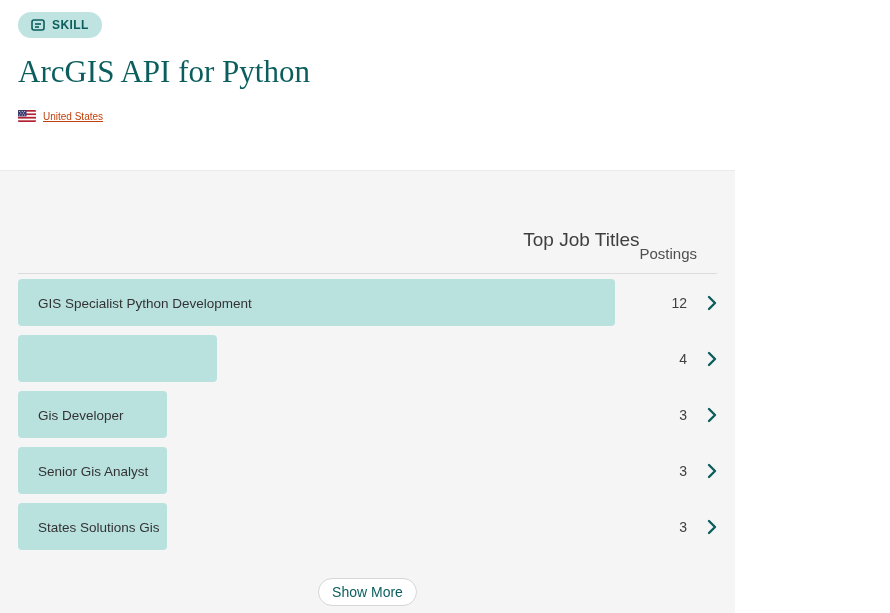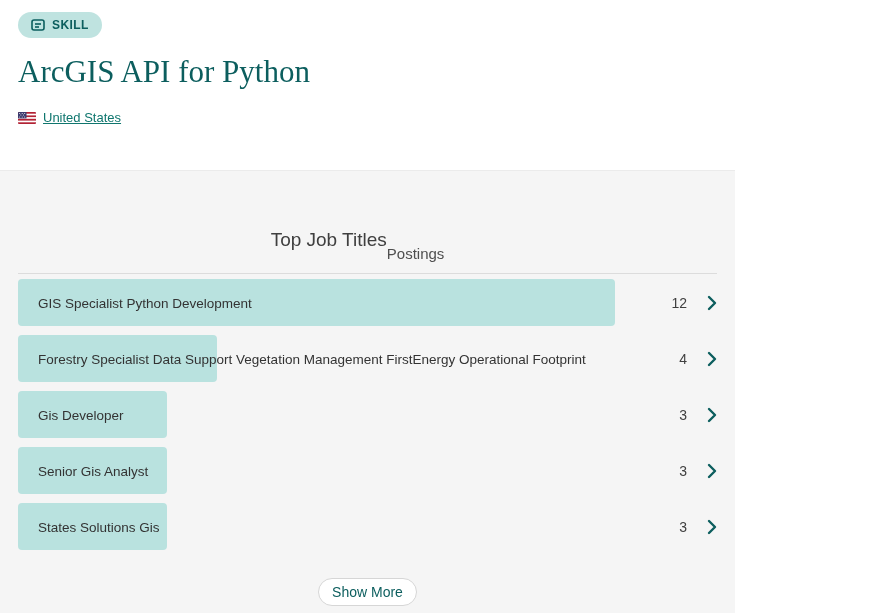--- a/index.html
+++ b/index.html
@@ -22,29 +22,29 @@
     border-radius:15px;padding:6px 13px;
     font-size:12px;font-weight:700;letter-spacing:.4px;
   }
   .skill-badge svg{display:block;}
   .page-title{
     margin:16px 0 0 0;
     font-family:"Liberation Serif", serif;
     font-size:31px;font-weight:500;color:var(--accent);
   }
   .country{margin-top:20px;display:flex;align-items:center;gap:7px;}
-  .country a{color:#0f766e;font-size:13px;text-decoration:underline;cursor:pointer;}
+  .country a{color:#c2410c;font-size:10px;text-decoration:underline;cursor:pointer;}
   .flag{display:block;border-radius:1px;}
   
   .jobs{
     position:absolute;top:170px;left:0;right:0;bottom:0;
     background:var(--section_bg);border-top:1px solid #ebebeb;
     padding:0 18px;display:flex;flex-direction:column;
   }
-  .heading-row{display:flex;justify-content:center;align-items:flex-end;margin-top:58px;}
+  .heading-row{display:flex;justify-content:flex-end;align-items:flex-end;margin-top:58px;}
   .section-title{font-size:19px;font-weight:400;color:#3f3f3f;margin:0;}
   .postings-header{font-size:15px;color:#4f4f4f;margin-right:20px;position:relative;top:11px;}
   .divider{height:1px;background:#dcdcdc;margin-top:22px;}
   .rows{margin-top:5px;}
   .row{display:flex;align-items:center;height:47px;margin-bottom:9px;cursor:pointer;}
   .bar-wrap{flex:1;position:relative;height:100%;}
   .bar{position:absolute;left:0;top:0;height:100%;background:var(--bar_fill);border-radius:4px;}
   .row-label{
     position:absolute;left:20px;top:50%;transform:translateY(-50%);
     font-size:13.5px;color:#333;white-space:nowrap;z-index:1;
@@ -121,21 +121,20 @@
     <span class="chev">
       <svg width="10" height="16" viewBox="0 0 10 16">
         <path d="M2 2 L8 8 L2 14" fill="none" stroke-width="2.4" stroke-linecap="round" stroke-linejoin="round"></path>
       </svg>
     </span>
   </div>
 
   <div class="row">
     <div class="bar-wrap">
       <div class="bar" style="width: 33.3333%;"></div>
-      <span class="row-label">Forestry Specialist Data Support Vegetation Management FirstEnergy Operational Footprint</span>
     </div>
     <span class="postings">4</span>
     <span class="chev">
       <svg width="10" height="16" viewBox="0 0 10 16">
         <path d="M2 2 L8 8 L2 14" fill="none" stroke-width="2.4" stroke-linecap="round" stroke-linejoin="round"></path>
       </svg>
     </span>
   </div>
 
   <div class="row">

